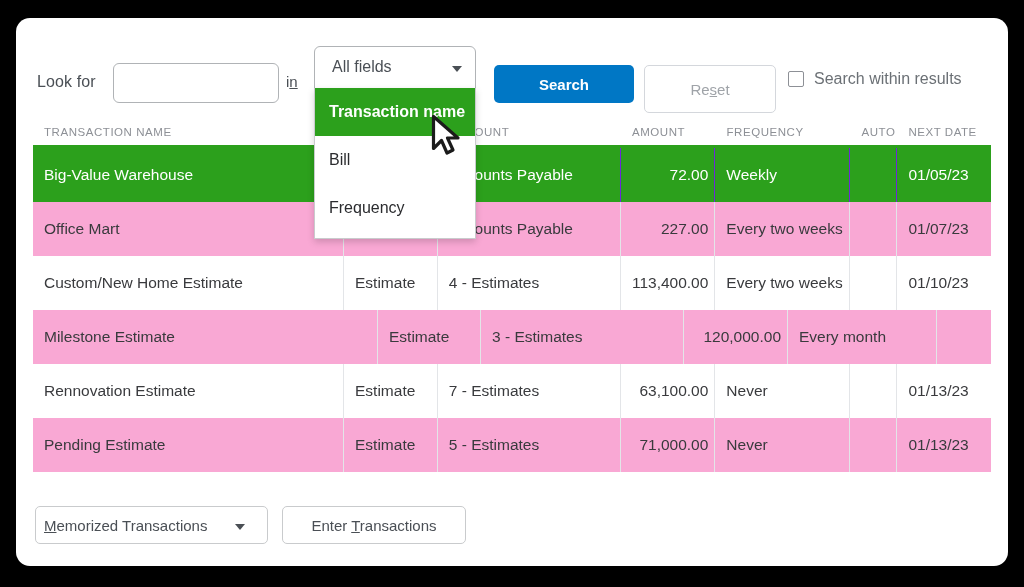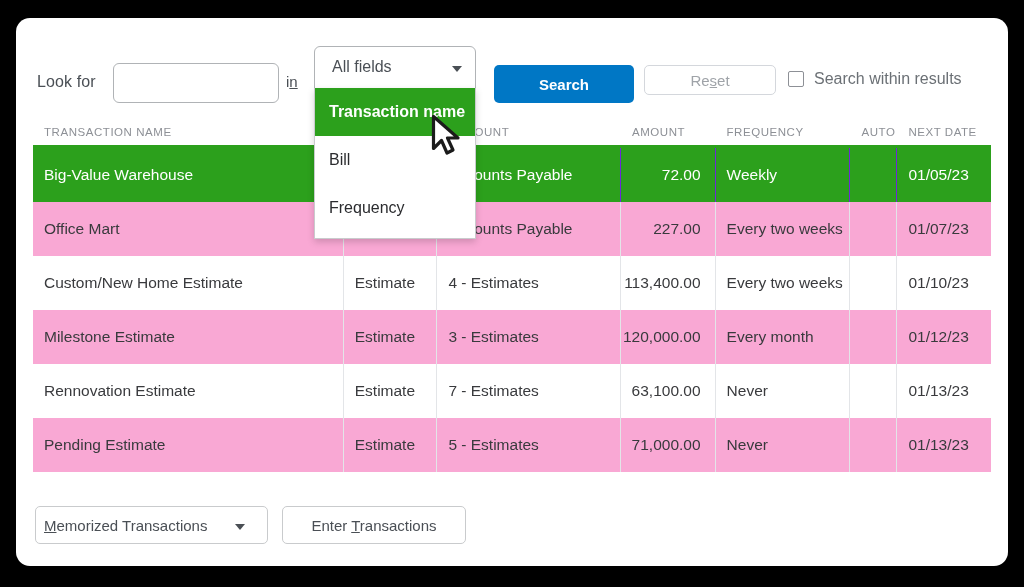--- a/index.html
+++ b/index.html
@@ -127,21 +127,21 @@
     border-radius: 5px;
     color: #ffffff;
     font-family: "Liberation Sans", sans-serif;
     font-size: 15px;
     font-weight: bold;
     cursor: pointer;
   }
   .btn-reset {
     position: absolute;
     left: 628px; top: 47px;
-    width: 132px; height: 30px;
+    width: 132px; height: 48px;
     background: #ffffff;
     border: 1px solid #d4d7dc;
     border-radius: 5px;
     color: #9fa3a8;
     font-family: "Liberation Sans", sans-serif;
     font-size: 15px;
     cursor: pointer;
   }
   .btn-reset u { text-decoration: underline; }
 
@@ -196,21 +196,21 @@
     align-items: center;
     border-right: 1px solid #e3e5e8;
     overflow: hidden;
     white-space: nowrap;
   }
   .trow .td:last-child { border-right: none; }
   .trow.alt { background: #f9a8d4; }
   .trow.sel { background: #2ca01c; }
   .trow.sel .td { color: #ffffff; border-right: 1px solid #6d28d9; }
   .trow.sel .td:last-child { border-right: none; }
-  .td.num { justify-content: flex-end; padding-right: 14px; padding-left: 0; }
+  .td.num { justify-content: flex-end; padding-right: 6px; padding-left: 0; }
 
   
   .c-name { width: 345px; }
   .c-type { width: 103px; }
   .c-acct { width: 203px; }
   .c-amt  { width: 104px; }
   .c-freq { width: 149px; }
   .c-auto { width: 51px; }
   .c-date { width: 103px; }
 
@@ -338,21 +338,20 @@
         <div class="td c-date">01/10/23</div>
       </div>
 
       <div class="trow alt">
         <div class="td c-name">Milestone Estimate</div>
         <div class="td c-type">Estimate</div>
         <div class="td c-acct">3 - Estimates</div>
         <div class="td c-amt num">120,000.00</div>
         <div class="td c-freq">Every month</div>
         <div class="td c-auto"></div>
-        <div class="td c-date">01/12/23</div>
       </div>
 
       <div class="trow">
         <div class="td c-name">Rennovation Estimate</div>
         <div class="td c-type">Estimate</div>
         <div class="td c-acct">7 - Estimates</div>
         <div class="td c-amt num">63,100.00</div>
         <div class="td c-freq">Never</div>
         <div class="td c-auto"></div>
         <div class="td c-date">01/13/23</div>

